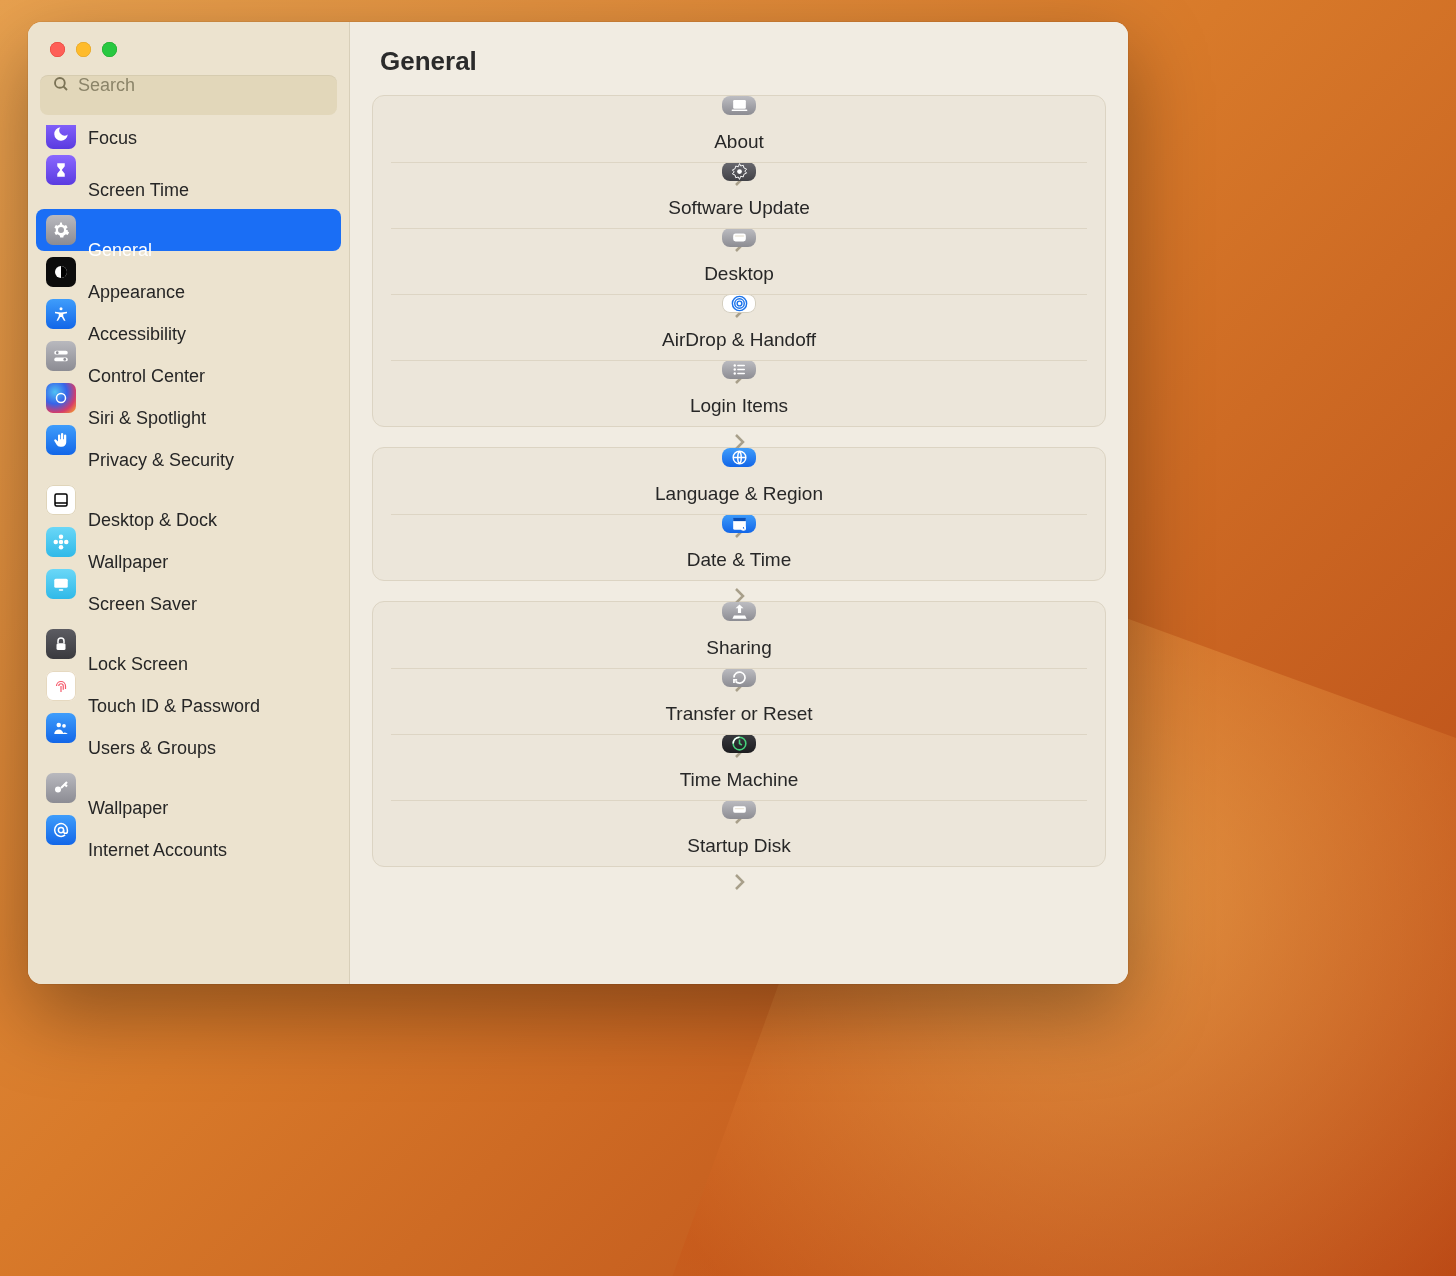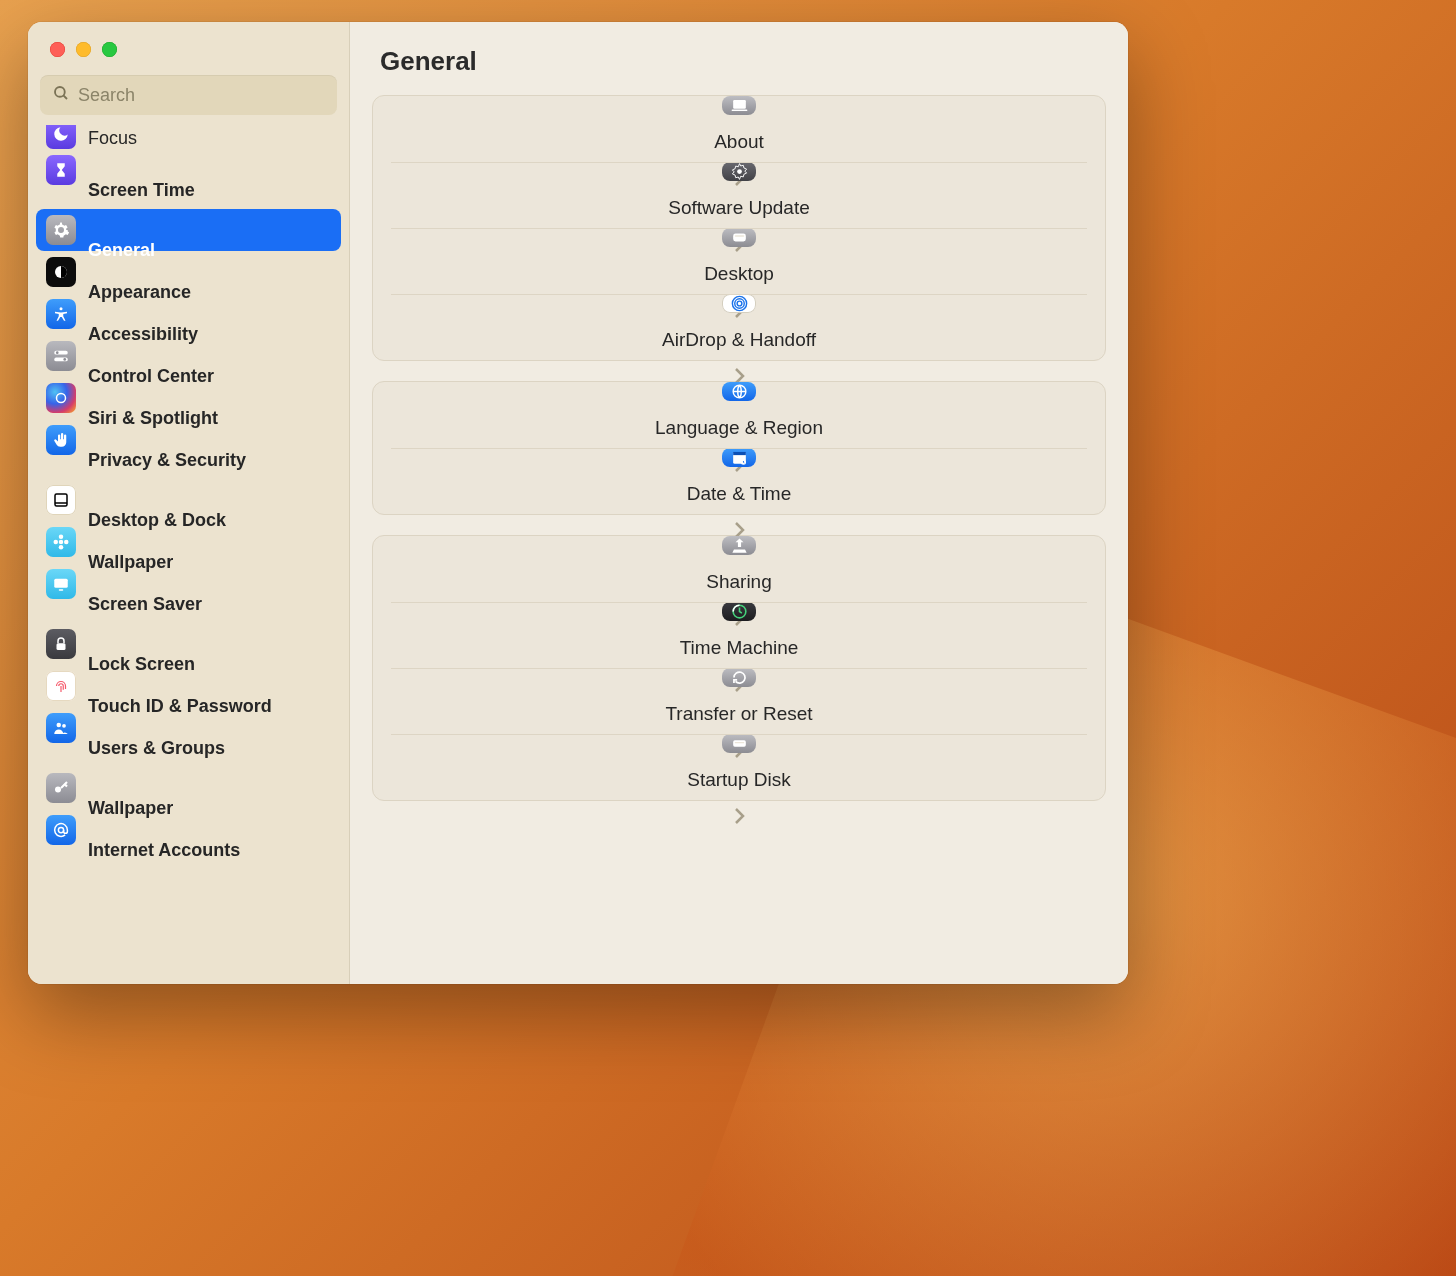--- a/index.html
+++ b/index.html
@@ -45,21 +45,21 @@
     padding: 20px 0 18px 22px;
     align-items: center;
   }
   .light { width: 15px; height: 15px; border-radius: 50%; }
   .light.red { background: #fe5f57; box-shadow: inset 0 0 0 0.5px #e33e32; }
   .light.yellow { background: #febb2c; box-shadow: inset 0 0 0 0.5px #dfa023; }
   .light.green { background: #28c840; box-shadow: inset 0 0 0 0.5px #1ca62b; }
 
   .search-wrap { padding: 0 12px 10px 12px; }
   .search {
-    display:flex; align-items:center; gap:8px;
+    display:flex; align-items:flex-start; gap:8px;
     background:#e2d7ba;
     border-radius: 8px;
     height: 40px;
     padding: 0 12px;
     box-shadow: inset 0 1px 0 rgba(0,0,0,0.05);
   }
   .search input{
     border:none; outline:none; background:transparent;
     font-size:18px; color:#6f684f; width:100%;
   }
@@ -78,21 +78,21 @@
     border-radius: 8px;
     font-size: 18px;
     color:#262626;
     cursor: default;
     position: relative;
   }
   .sidebar-item.selected {
     background:#1a6ef5;
     color:#fff;
   }
-  .sidebar-item .label { flex:1; font-weight:700;margin-top:40px; }
+  .sidebar-item .label { flex:1; font-weight:400;margin-top:40px; }
   .sidebar-item.highlighted {
     outline: 6px solid #f0341d;
     outline-offset: -3px;
     z-index:2;
   }
   .group-gap { height: 18px; }
 
   .icon-box {
     width:30px; height:30px; border-radius:7px;
     display:flex; align-items:center; justify-content:center;
@@ -423,20 +423,36 @@
                 <circle cx="12" cy="12" r="3"></circle>
                 <circle cx="12" cy="12" r="6"></circle>
                 <circle cx="12" cy="12" r="9"></circle>
               </svg>
           </div>
           <span class="row-label">AirDrop &amp; Handoff</span>
           <span class="chevron"><svg width="11" height="18" viewBox="0 0 11 18" fill="none" stroke="currentColor" stroke-width="2.5">
                 <path d="M2 2l7 7-7 7"></path>
               </svg></span>
         </div>
+        <div class="row">
+          <div class="row-icon ri-gray">
+            <svg viewBox="0 0 24 24" fill="currentColor">
+                <circle cx="6" cy="7" r="1.5"></circle>
+                <rect x="9" y="6" width="10" height="2" rx="1"></rect>
+                <circle cx="6" cy="12" r="1.5"></circle>
+                <rect x="9" y="11" width="10" height="2" rx="1"></rect>
+                <circle cx="6" cy="17" r="1.5"></circle>
+                <rect x="9" y="16" width="10" height="2" rx="1"></rect>
+              </svg>
+          </div>
+          <span class="row-label">Login Items</span>
+          <span class="chevron"><svg width="11" height="18" viewBox="0 0 11 18" fill="none" stroke="currentColor" stroke-width="2.5">
+                <path d="M2 2l7 7-7 7"></path>
+              </svg></span>
+        </div>
       </div>
 
       <div class="panel">
         <div class="row">
           <div class="row-icon ri-blue">
             <svg viewBox="0 0 24 24" fill="none" stroke="currentColor" stroke-width="1.8">
                 <circle cx="12" cy="12" r="8"></circle>
                 <path d="M4 12h16M12 4c3 3 3 13 0 16M12 4c-3 3-3 13 0 16"></path>
               </svg>
           </div>
@@ -462,51 +478,51 @@
       </div>
 
       <div class="panel">
         <div class="row">
           <div class="row-icon ri-gray">
             <svg viewBox="0 0 24 24" fill="currentColor">
                 <path d="M12 3l5 5h-3v6h-4V8H7l5-5zM5 17h14l2 4H3l2-4z"></path>
               </svg>
           </div>
           <span class="row-label">Sharing</span>
+          <span class="chevron"><svg width="11" height="18" viewBox="0 0 11 18" fill="none" stroke="currentColor" stroke-width="2.5">
+                <path d="M2 2l7 7-7 7"></path>
+              </svg></span>
+        </div>
+        <div class="row">
+          <div class="row-icon ri-gray">
+            <svg viewBox="0 0 24 24" fill="none" stroke="currentColor" stroke-width="2.2">
+                <path d="M5 12a7 7 0 1 1 2 5"></path>
+                <path d="M5 19v-4h4"></path>
+              </svg>
+          </div>
+          <span class="row-label">Transfer or Reset</span>
           <span class="chevron"><svg width="11" height="18" viewBox="0 0 11 18" fill="none" stroke="currentColor" stroke-width="2.5">
                 <path d="M2 2l7 7-7 7"></path>
               </svg></span>
         </div>
         <div class="row">
           <div class="row-icon ri-tm">
             <svg viewBox="0 0 24 24" fill="none" stroke="#45d27b" stroke-width="2">
                 <circle cx="12" cy="12" r="8"></circle>
                 <path d="M12 7v5l3 2"></path>
                 <path d="M4 12a8 8 0 018-8" stroke="#fff"></path>
               </svg>
           </div>
           <span class="row-label">Time Machine</span>
           <span class="chevron"><svg width="11" height="18" viewBox="0 0 11 18" fill="none" stroke="currentColor" stroke-width="2.5">
                 <path d="M2 2l7 7-7 7"></path>
               </svg></span>
         </div>
         <div class="row">
           <div class="row-icon ri-gray">
-            <svg viewBox="0 0 24 24" fill="none" stroke="currentColor" stroke-width="2.2">
-                <path d="M5 12a7 7 0 1 1 2 5"></path>
-                <path d="M5 19v-4h4"></path>
-              </svg>
-          </div>
-          <span class="row-label">Transfer or Reset</span>
-          <span class="chevron"><svg width="11" height="18" viewBox="0 0 11 18" fill="none" stroke="currentColor" stroke-width="2.5">
-                <path d="M2 2l7 7-7 7"></path>
-              </svg></span>
-        </div>
-        <div class="row">
-          <div class="row-icon ri-gray">
             <svg viewBox="0 0 24 24" fill="currentColor">
                 <rect x="4" y="8" width="16" height="8" rx="2"></rect>
                 <rect x="6" y="10" width="12" height="1.8" rx="0.9" fill="#ece6da"></rect>
               </svg>
           </div>
           <span class="row-label">Startup Disk</span>
           <span class="chevron"><svg width="11" height="18" viewBox="0 0 11 18" fill="none" stroke="currentColor" stroke-width="2.5">
                 <path d="M2 2l7 7-7 7"></path>
               </svg></span>
         </div>

